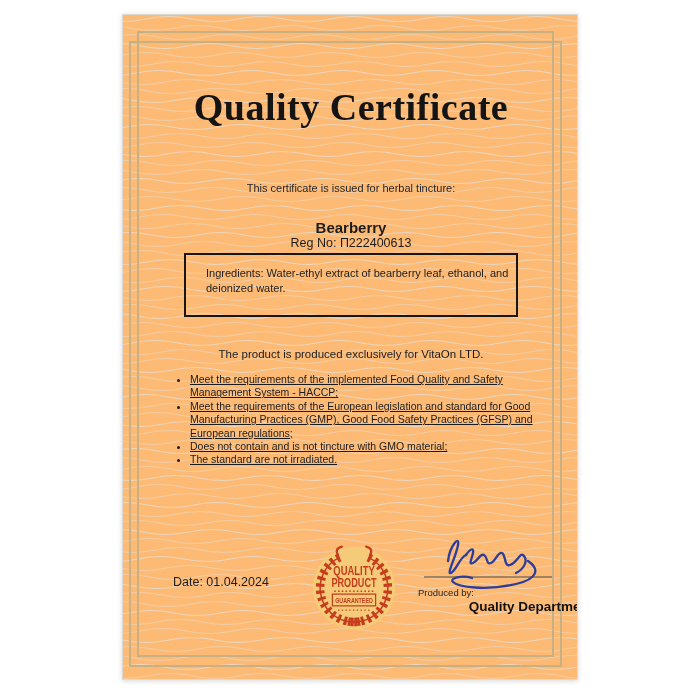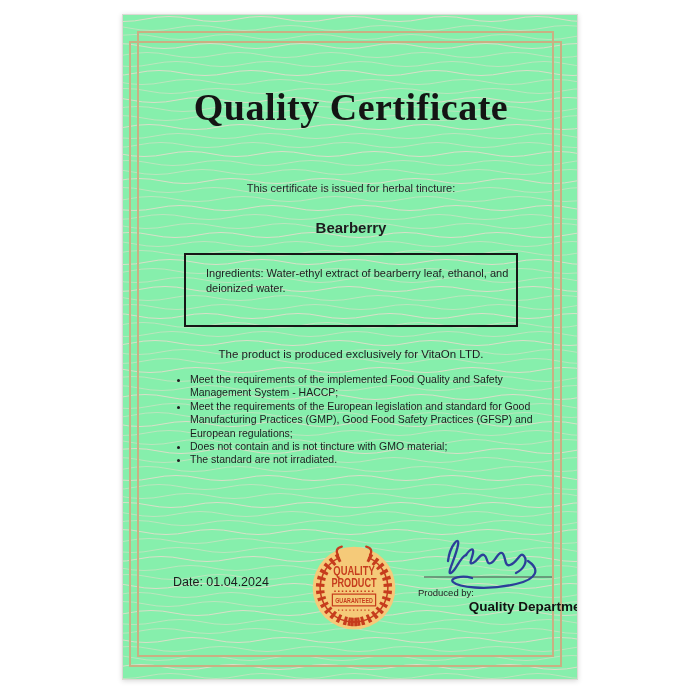--- a/index.html
+++ b/index.html
@@ -2,40 +2,40 @@
 <html><head>
 <meta charset="utf-8">
 <style>
   html,body{margin:0;padding:0;}
   body{
     width:700px;height:700px;position:relative;background:#ffffff;
     font-family:"Liberation Sans",sans-serif;color:#1c1c1e;overflow:hidden;
   }
   .page{
     position:absolute;left:122px;top:14px;width:456px;height:666px;
-    background:#86efac;border:1px solid #dcd9d4;box-sizing:border-box;
+    background:#fdba74;border:1px solid #dcd9d4;box-sizing:border-box;
     box-shadow:0 1px 5px rgba(0,0,0,.16);overflow:hidden;
   }
   .waves{position:absolute;left:0;top:0;width:456px;height:666px;}
   .frame{position:absolute;border:2px solid #c9b083;}
   .frame-a{left:14px;top:16px;right:23px;bottom:22px;}
   .frame-b{left:6px;top:26px;right:15px;bottom:12px;}
   .abs{position:absolute;}
   .centered{left:0;width:456px;text-align:center;}
   .title{top:70px;font-family:"Liberation Serif",serif;font-weight:600;font-size:38px;letter-spacing:.5px;color:#141414;}
   .subtitle{top:135px;font-size:11px;color:#26262a;margin-top:32px;}
   .product-name{top:204px;font-size:15px;font-weight:700;}
   .reg-no{top:221px;font-size:12.5px;}
   .ing-box{
-    left:61px;top:238px;width:334px;height:74px;box-sizing:border-box;
+    left:61px;top:238px;width:334px;height:64px;box-sizing:border-box;
     border:2px solid #161616;padding:11px 6px 0 20px;font-size:11px;line-height:15px;text-align:left;
     background:transparent;
   }
   .exclusivity{top:333px;font-size:11.5px;}
-  .reqs{left:54px;top:358px;width:358px;font-size:10.5px;line-height:13.4px;}
+  .reqs{left:54px;top:358px;width:358px;font-size:10.5px;line-height:13.4px;text-decoration:underline;}
   .reqs ul{margin:0;padding:0 0 0 13px;list-style:disc outside;}
   .reqs li{margin:0;padding:0;}
   .date-line{left:50px;top:560px;font-size:12.5px;}
   .badge-svg{left:184px;top:526px;}
   .sig-svg{left:295px;top:514px;}
   .produced-by{left:295px;top:572px;width:140px;font-size:9.5px;color:#222;}
   .department{left:295px;top:584px;width:140px;text-align:center;font-size:13.5px;font-weight:700;color:#111;margin-left:43px;}
   .badge-text{font-family:"Liberation Sans",sans-serif;font-weight:700;}
 </style>
 </head>
@@ -121,20 +121,21 @@
       <path d="M-39 670 q23 5 46 0 t46 0 t46 0 t46 0 t46 0 t46 0 t46 0 t46 0 t46 0 t46 0 t46 0 t46 0" fill="none" stroke="#e8dccc" stroke-width="1" opacity="0.55"></path>
     </svg>
 
   <div class="frame frame-a"></div>
   <div class="frame frame-b"></div>
 
   <div class="abs centered title">Quality Certificate</div>
   <div class="abs centered subtitle">This certificate is issued for herbal tincture:</div>
 
   <div class="abs centered product-name">Bearberry</div>
+  <div class="abs centered reg-no">Reg No: П222400613</div>
 
   <div class="abs ing-box">
     <span>Ingredients: Water-ethyl extract of bearberry leaf, ethanol, and deionized water.</span>
   </div>
 
   <div class="abs centered exclusivity">The product is produced exclusively for VitaOn LTD.</div>
 
   <div class="abs reqs">
     <ul>
       <li>Meet the requirements of the implemented Food Quality and Safety Management System - HACCP;</li>

